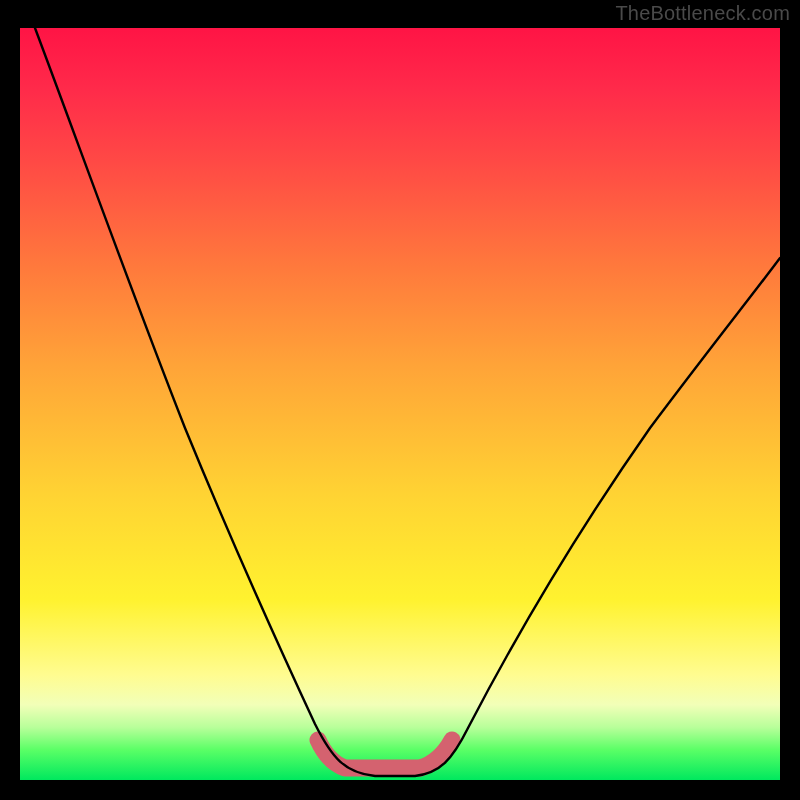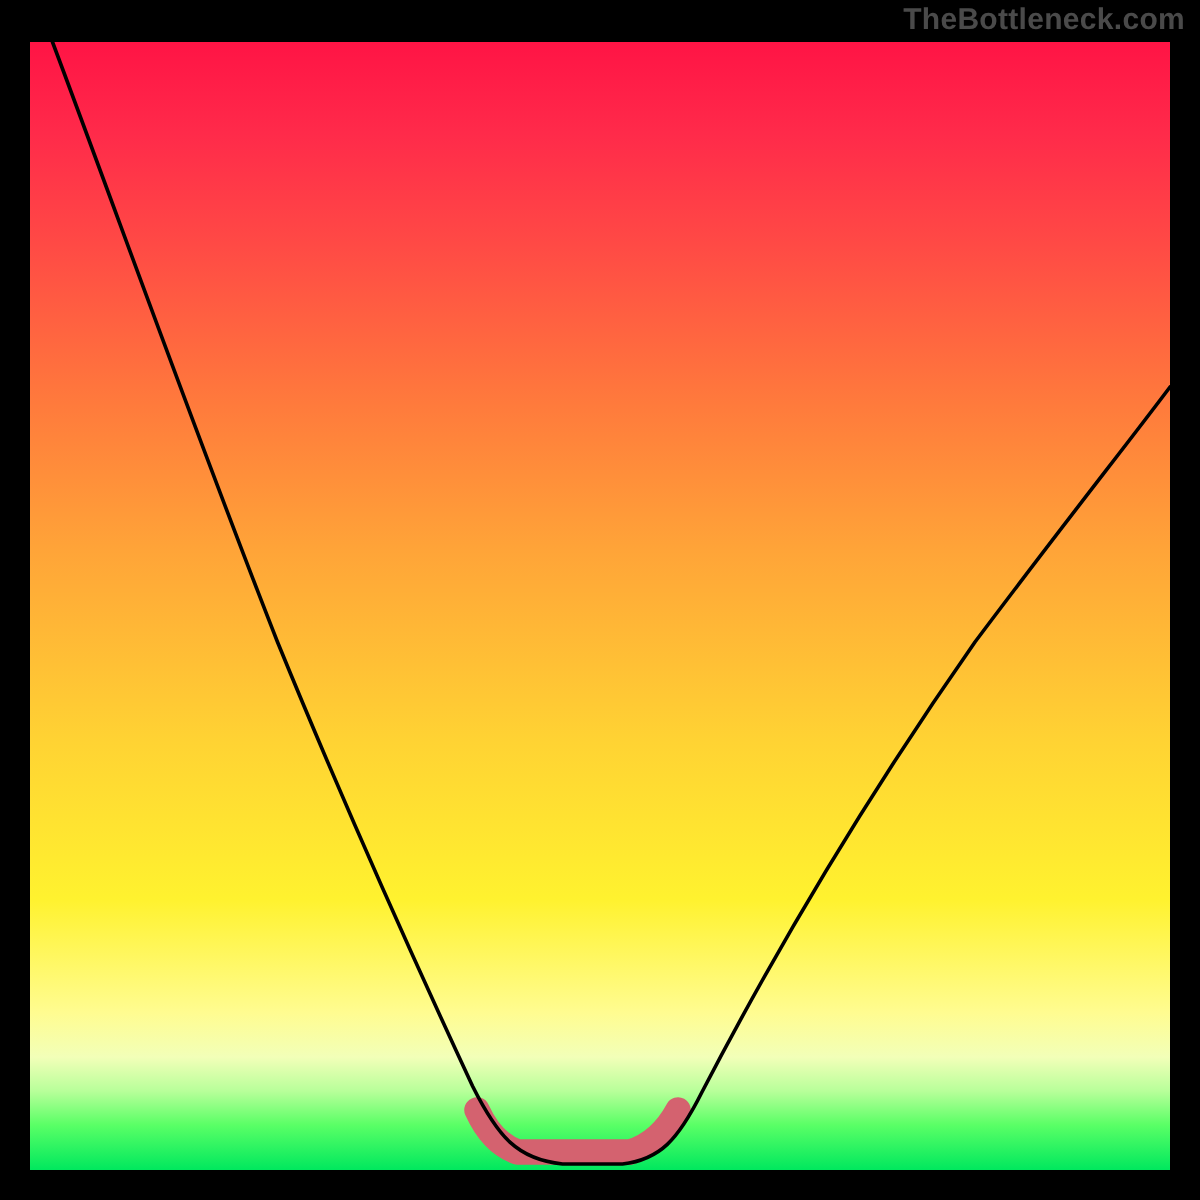--- a/index.html
+++ b/index.html
@@ -16,21 +16,21 @@
     height: 800px;
     background: #000;
     position: relative;
   }
   .watermark {
     position: absolute;
     top: 2px;
     right: 10px;
     color: #4a4a4a;
     font-size: 20px;
-    font-weight: 700;
+    font-weight: 400;
     letter-spacing: 0.2px;
     z-index: 10;
   }
   .plot-frame {
     position: absolute;
     left: 20px;
     top: 28px;
     width: 760px;
     height: 752px;
     background: #000;

